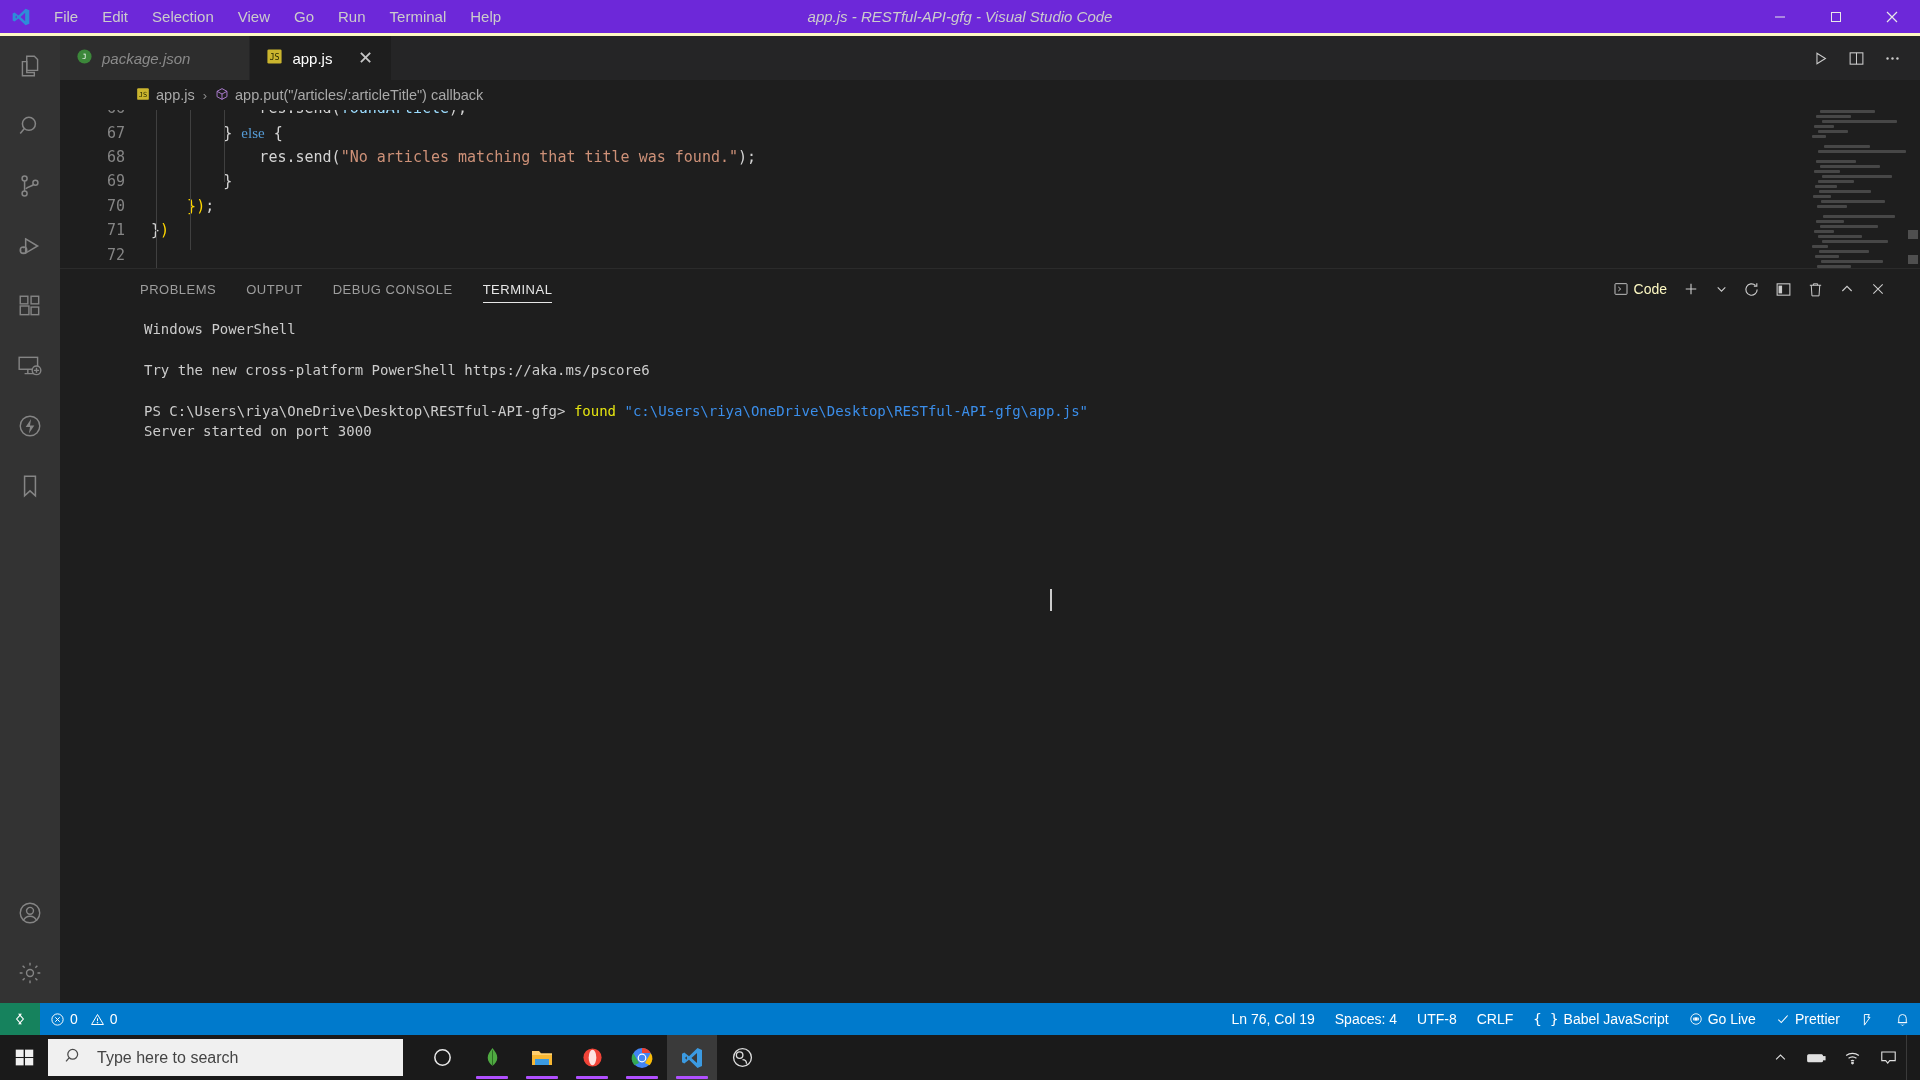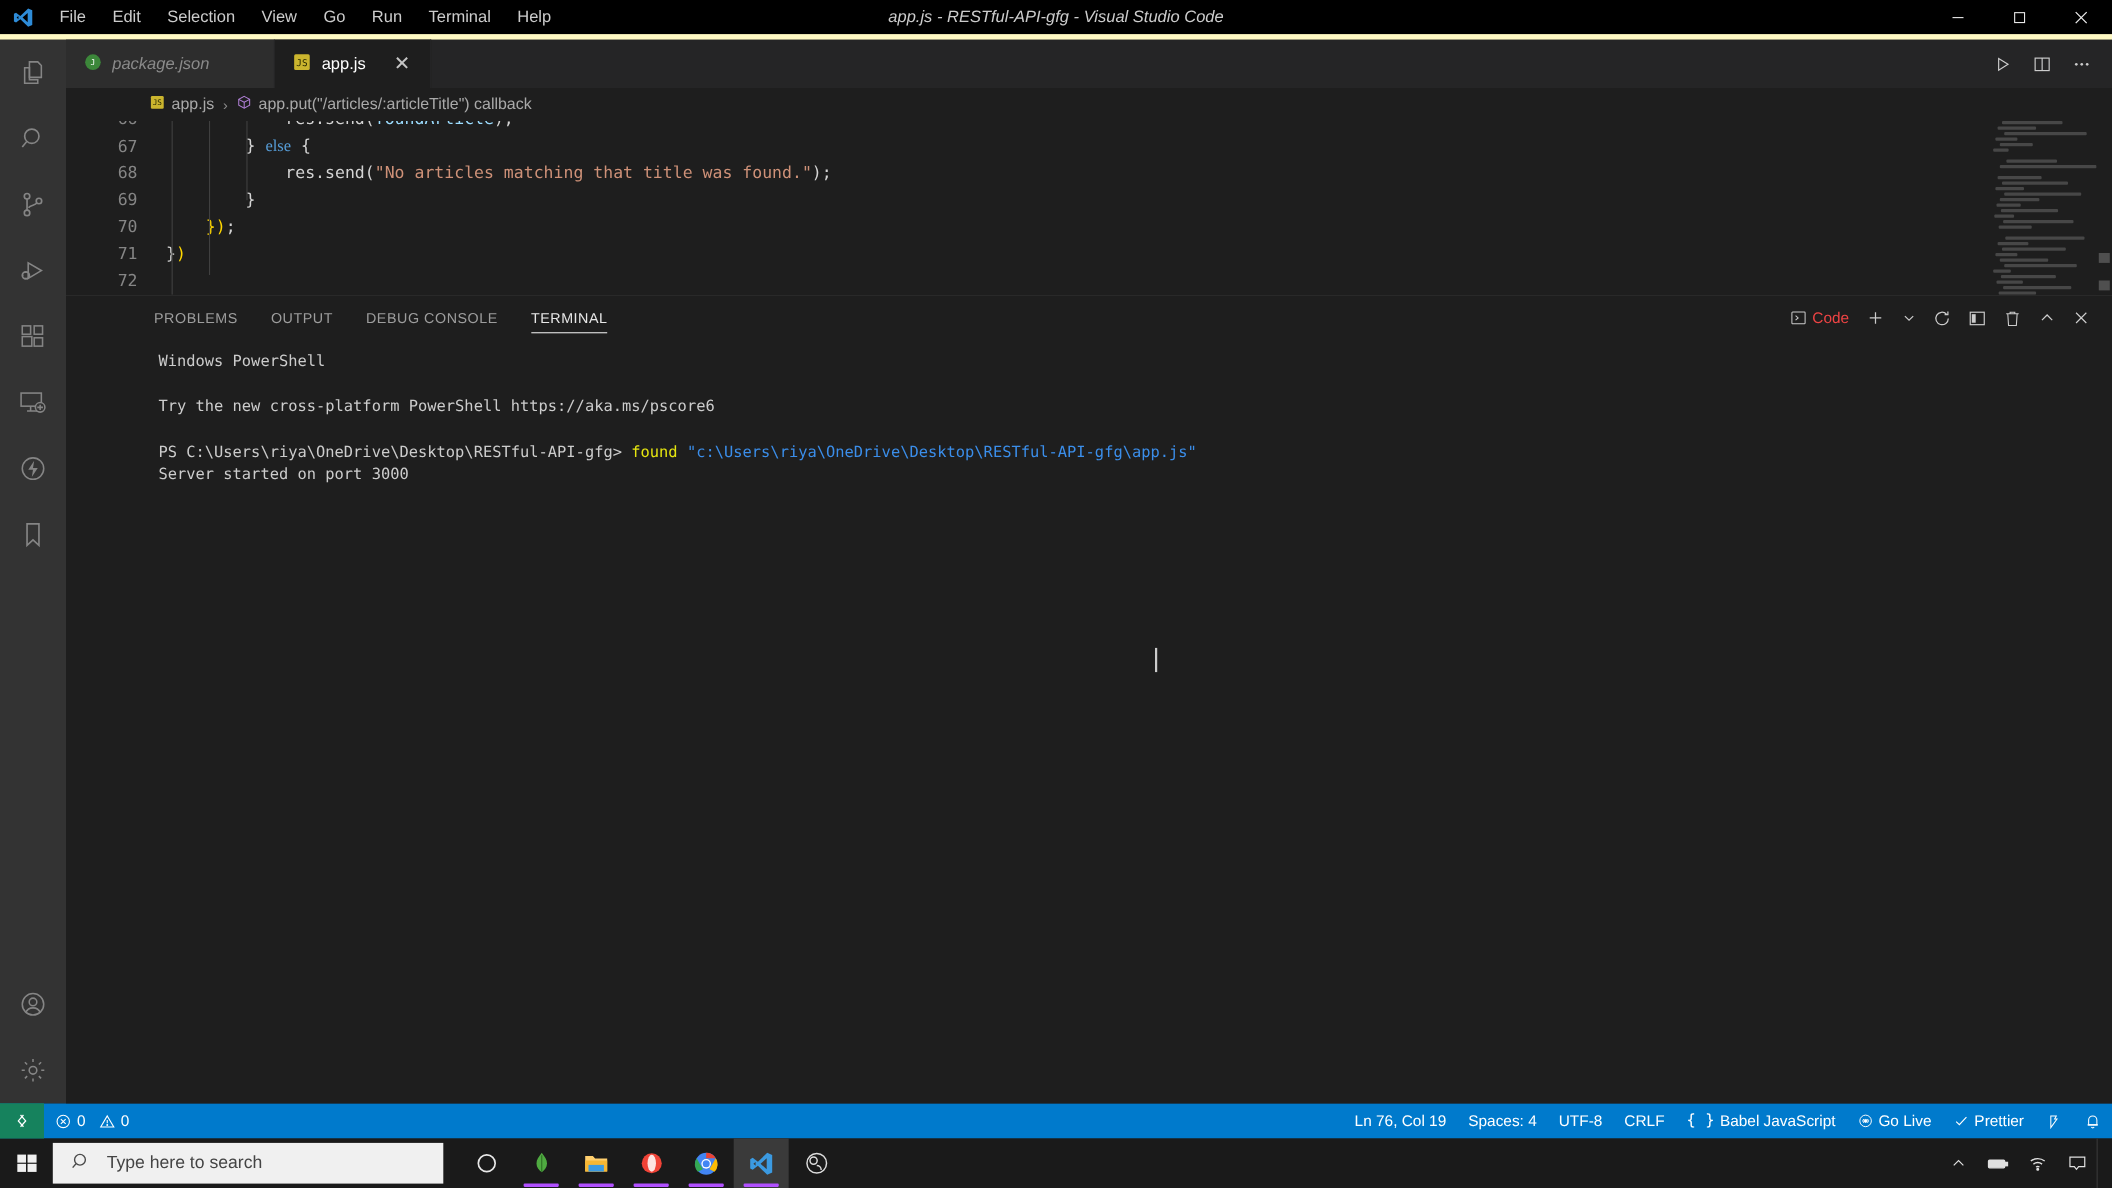--- a/index.html
+++ b/index.html
@@ -1,21 +1,21 @@
 <!DOCTYPE html>
 <html><head>
 <meta charset="utf-8">
 <style>
   * { margin:0; padding:0; box-sizing:border-box; }
   html,body { width:1920px; height:1080px; overflow:hidden; background:#1e1e1e;
     font-family:"Liberation Sans", sans-serif; -webkit-font-smoothing:antialiased; }
 
   
-  .titlebar { height:36px; background:#000000; display:flex; align-items:center;
-     position:relative; border-bottom:5px solid #fef9c3; }
+  .titlebar { height:36px; background:#6d28d9; display:flex; align-items:center;
+     position:relative; border-bottom:3px solid #fef9c3; }
   .vscode-logo { width:42px; height:36px; display:flex; align-items:center; justify-content:center; }
   .menu { display:flex; align-items:center; gap:0px; }
   .menu-item { color:#cccccc; font-size:15px; padding:4px 12px; cursor:default; white-space:nowrap; }
   .win-title { position:absolute; left:0; right:0; text-align:center; color:#cccccc;
      font-size:15px; pointer-events:none;font-style:italic; }
   .win-ctrls { margin-left:auto; display:flex; height:36px; z-index:3; }
   .win-btn { width:56px; height:36px; display:flex; align-items:center; justify-content:center;
      color:#e8e8e8; }
 
   
@@ -71,22 +71,22 @@
 
   
   .panel { height:735px; background:#1e1e1e; display:flex; flex-direction:column;
      border-top:1px solid #2b2b2b; }
   .panelhead { height:40px; display:flex; align-items:center; padding-left:80px; }
   .ptab { font-size:13px; color:#9d9d9d; letter-spacing:.5px; margin-right:30px;
      padding:7px 0 6px; position:relative; }
   .ptab.active { color:#e7e7e7; }
   .ptab.active:after { content:""; position:absolute; left:0; right:0; bottom:0; height:1.5px;
      background:#e7e7e7; }
-  .pactions { margin-left:auto; display:flex; align-items:flex-start; gap:3px; padding-right:14px;
-     color:#ef4444; }
+  .pactions { margin-left:auto; display:flex; align-items:flex-start; gap:3px; padding-right:28px;
+     color:#fef9c3; }
   .pact { height:30px; display:flex; align-items:center; justify-content:center; padding:0 6px;
      gap:5px; font-size:14px; }
   .term { flex:1; padding:10px 0 0 84px; font-family:"DejaVu Sans Mono", monospace;
      font-size:14px; line-height:20.4px; color:#cccccc; position:relative; }
   .tline { white-space:pre; }
   .t-blue { color:#3b8eea; }
   .t-yellow { color:#e5e510; }
   .term-caret { position:absolute; left:990px; top:280px; width:2px; height:22px; background:#cccccc; }
 
   

